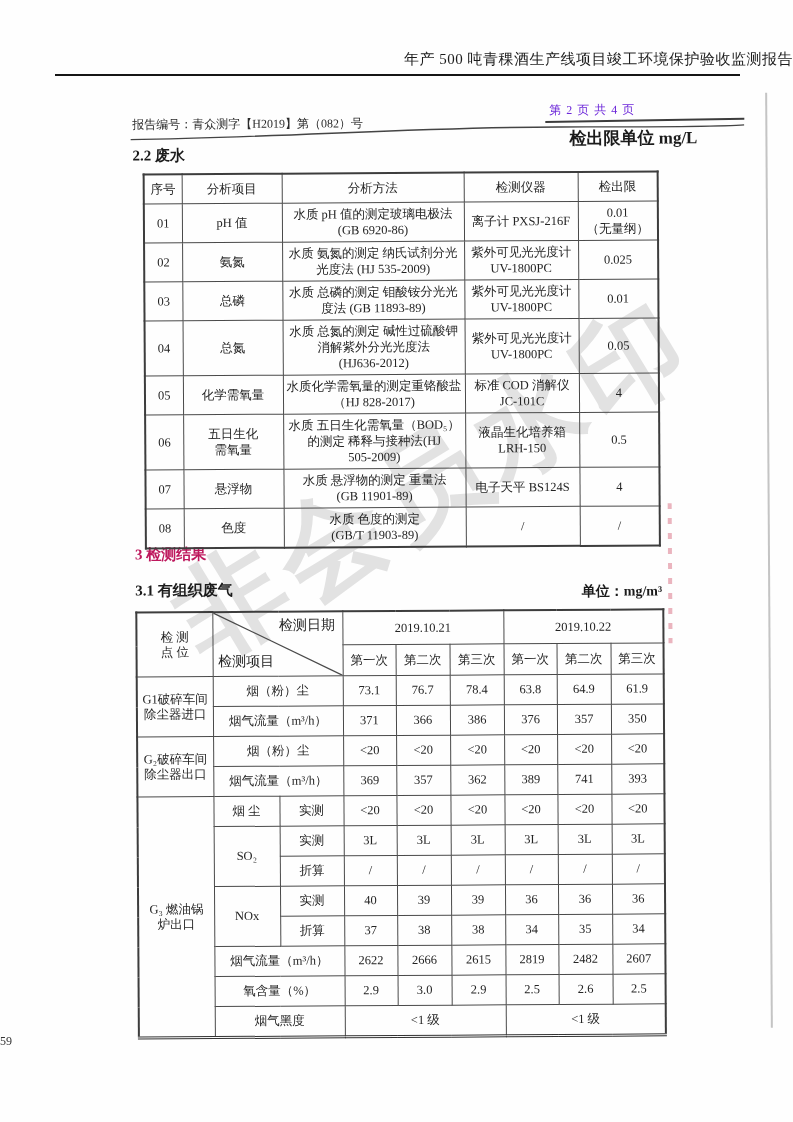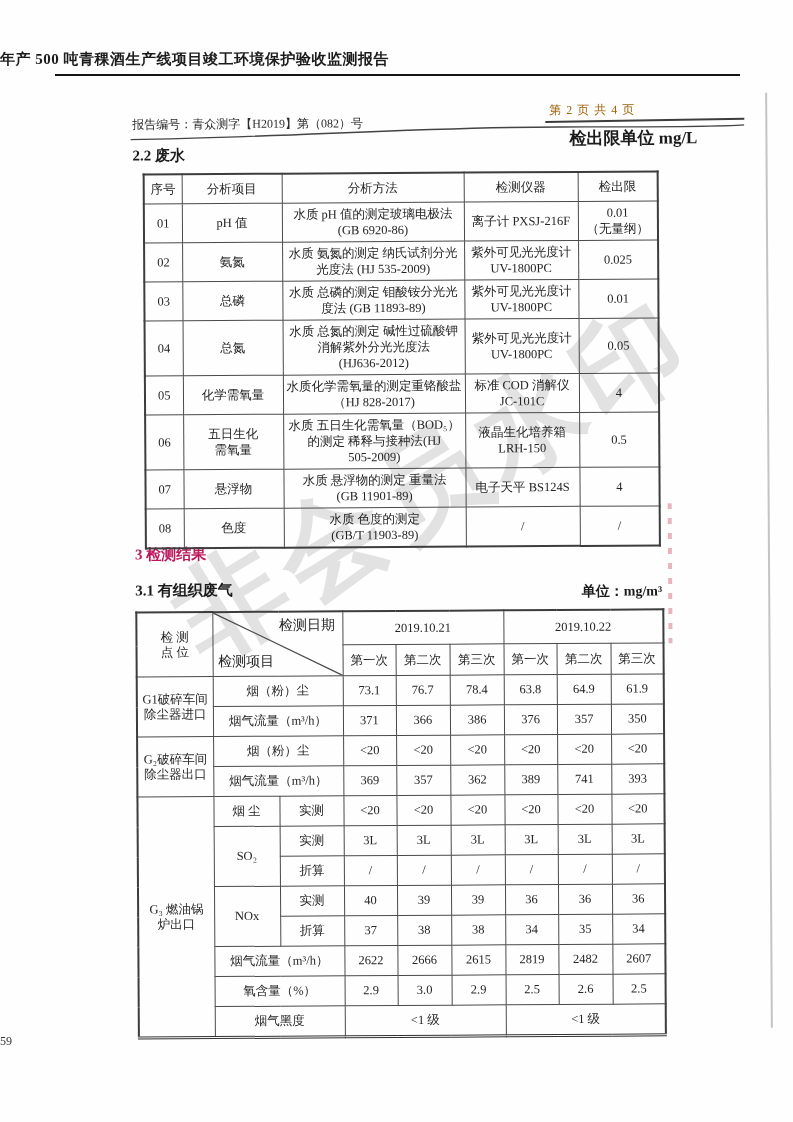--- a/index.html
+++ b/index.html
@@ -1,32 +1,32 @@
 <!DOCTYPE html>
 <html><head>
 <meta charset="utf-8">
 <style>
   html,body{margin:0;padding:0;background:#fff;}
   .page{position:relative;width:793px;height:1122px;background:#fefefe;overflow:hidden;
         font-family:"Liberation Serif","DejaVu Serif",serif;color:#222;}
   
-  .doc-title{position:absolute;top:50px;left:0;width:100%;text-align:left;
-             font-size:15px;font-weight:700;letter-spacing:.5px;color:#1c1c1c;}
+  .doc-title{position:absolute;top:50px;left:0;width:100%;text-align:right;
+             font-size:15px;font-weight:400;letter-spacing:.5px;color:#1c1c1c;}
   .title-rule{position:absolute;top:74px;left:55px;width:685px;height:2px;background:#151515;}
   .footer-num{position:absolute;top:1034px;left:0;width:100%;text-align:left;font-size:12px;color:#333;}
   
   .scan{position:absolute;left:0;top:0;width:793px;height:1122px;transform:rotate(-0.35deg);transform-origin:50% 50%;}
   .watermark{position:absolute;left:148px;top:568px;transform:rotate(-31deg);transform-origin:0 0;
              font-size:108px;font-weight:700;letter-spacing:8px;white-space:nowrap;
              color:rgba(70,70,70,0.15);z-index:0;}
   .page-edge{position:absolute;left:768px;top:95px;width:2px;height:935px;background:rgba(110,110,110,.4);}
   .red-marks{position:absolute;left:668px;top:505px;width:4px;height:140px;
              background:repeating-linear-gradient(to bottom,rgba(205,70,95,.4) 0 6px,transparent 6px 15px);}
   .report-no{position:absolute;left:135px;top:115px;font-size:12px;color:#2a2a2a;}
-  .page-ind{position:absolute;left:552px;top:103px;font-size:12px;color:#a16207;letter-spacing:1px;text-align:center;}
+  .page-ind{position:absolute;left:552px;top:103px;font-size:12px;color:#6d28d9;letter-spacing:1px;text-align:center;}
   .page-ind-rule{position:absolute;left:548px;top:121px;width:199px;height:1.5px;background:#3c3c3c;transform:rotate(-0.6deg);}
   .curve-rule{position:absolute;left:133px;top:124px;width:614px;height:18px;}
   .sec-ww{position:absolute;left:135px;top:145px;font-size:15px;font-weight:700;color:#1b1b1b;}
   .unit-ww{position:absolute;left:440px;top:128px;width:260px;text-align:right;font-size:17px;font-weight:700;color:#1b1b1b;}
   .sec-res{position:absolute;left:135px;top:544px;font-size:15px;font-weight:700;color:#be185d;}
   .sec-gas{position:absolute;left:135px;top:580px;font-size:15px;font-weight:700;color:#1b1b1b;text-align:right;}
   .unit-gas{position:absolute;left:440px;top:584px;width:222px;text-align:right;font-size:14px;font-weight:700;color:#1b1b1b;}
   
   table{border-collapse:collapse;table-layout:fixed;background:transparent;z-index:1;}
   td,th{border:1px solid #4a4a4a;font-weight:400;text-align:center;vertical-align:middle;

